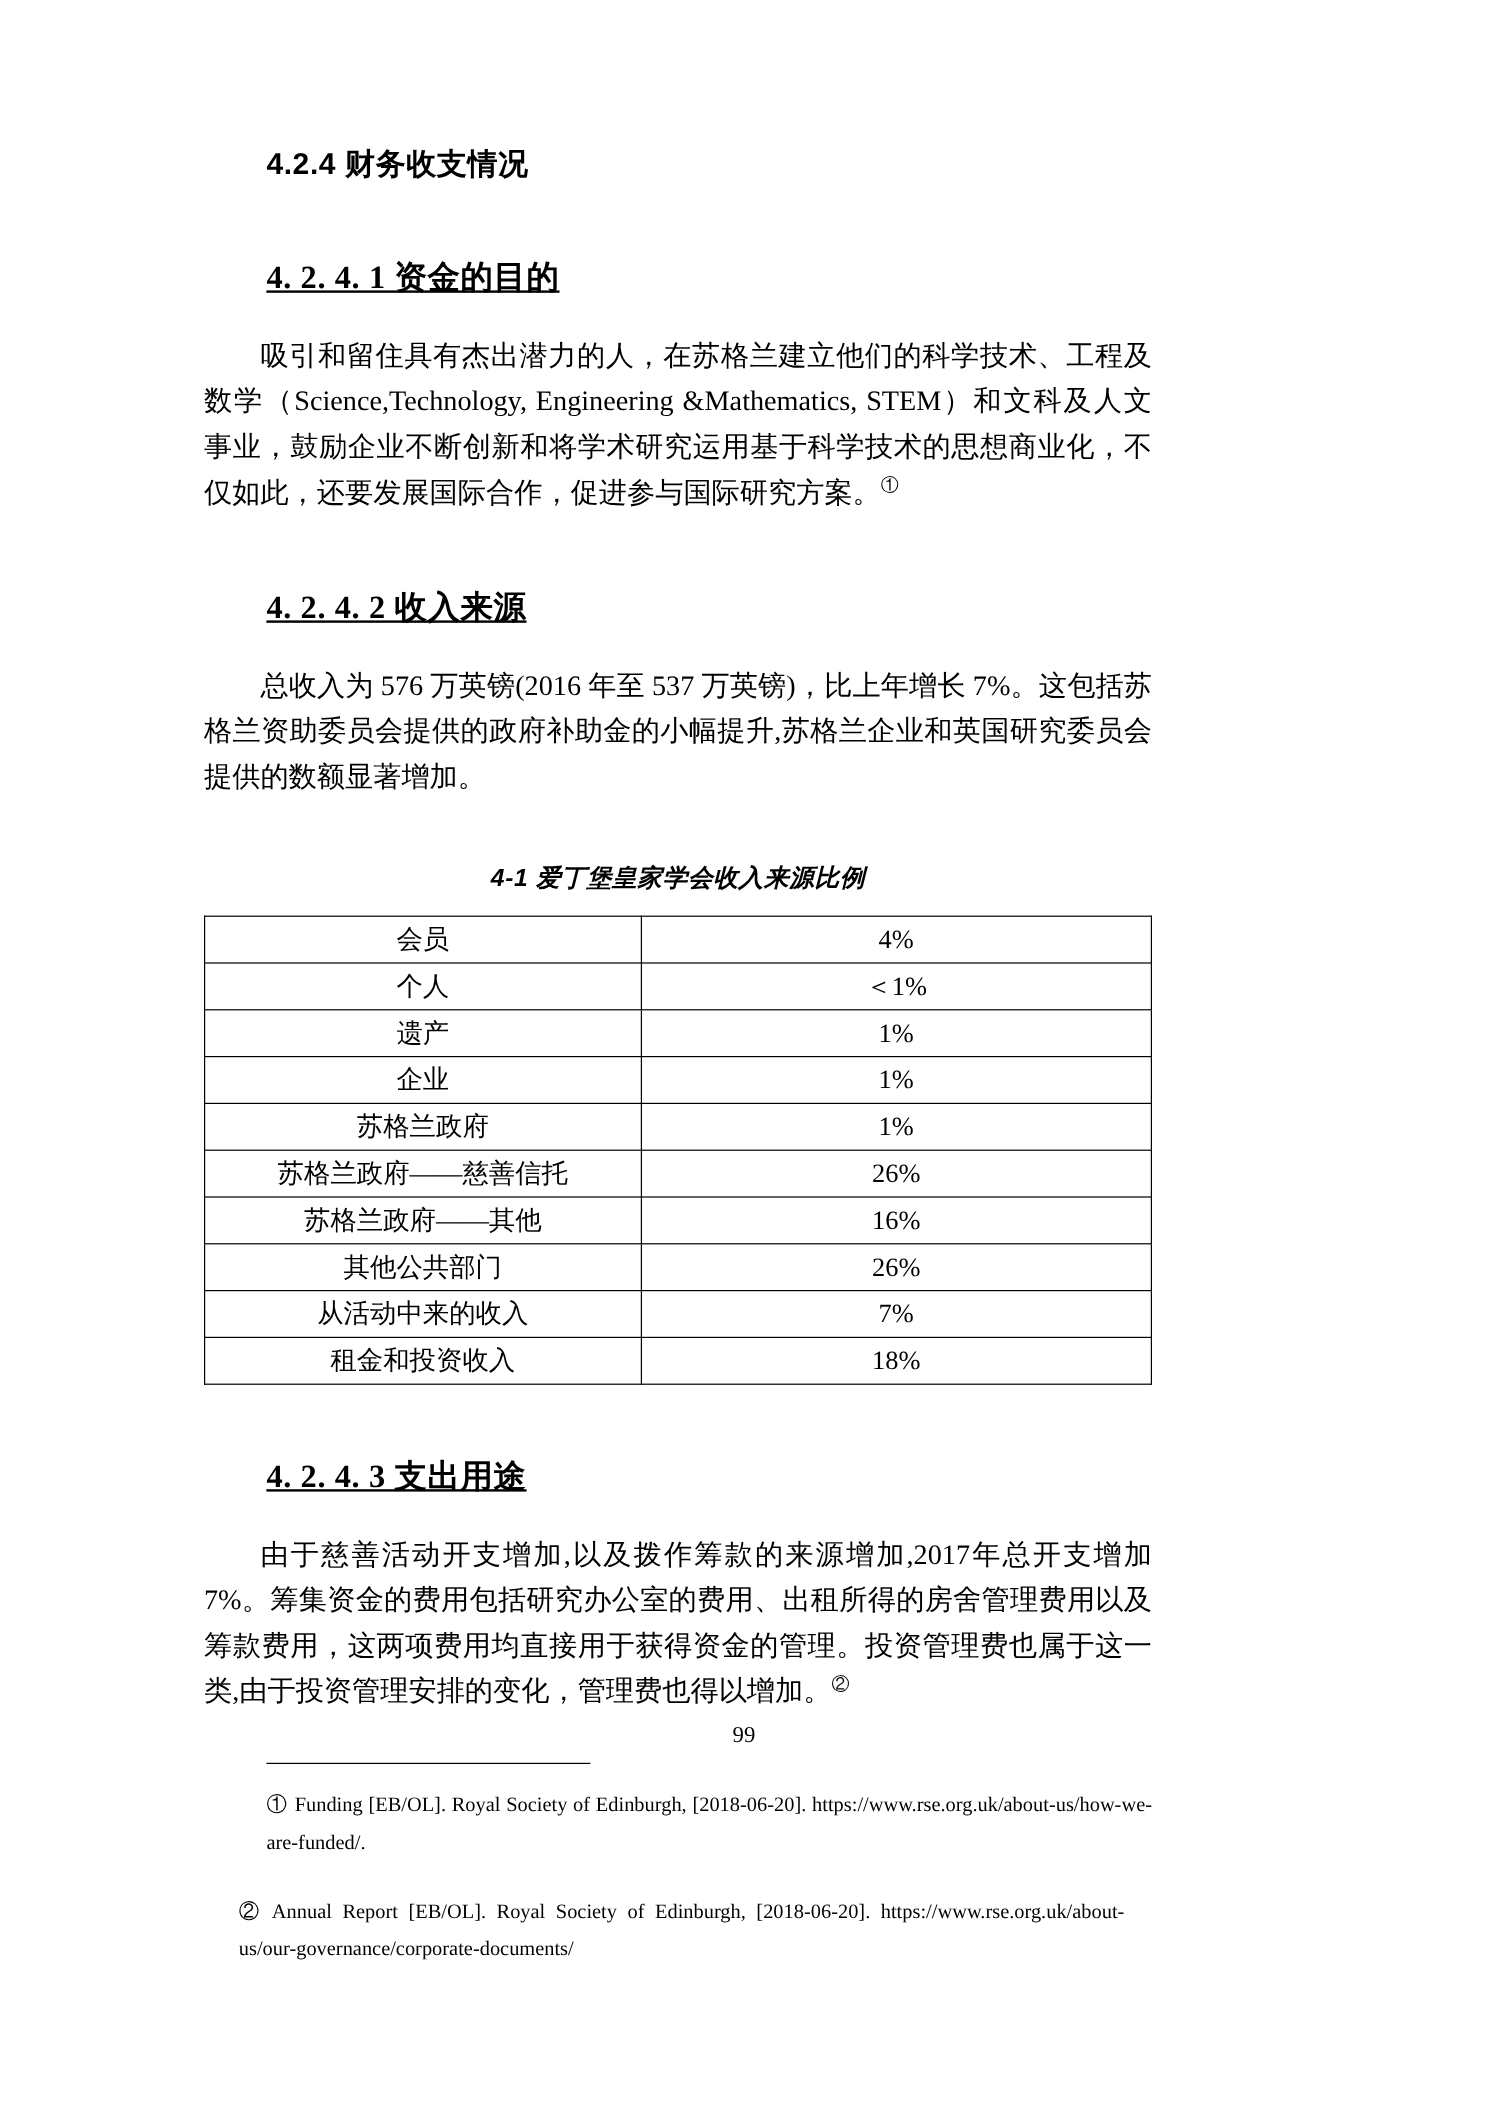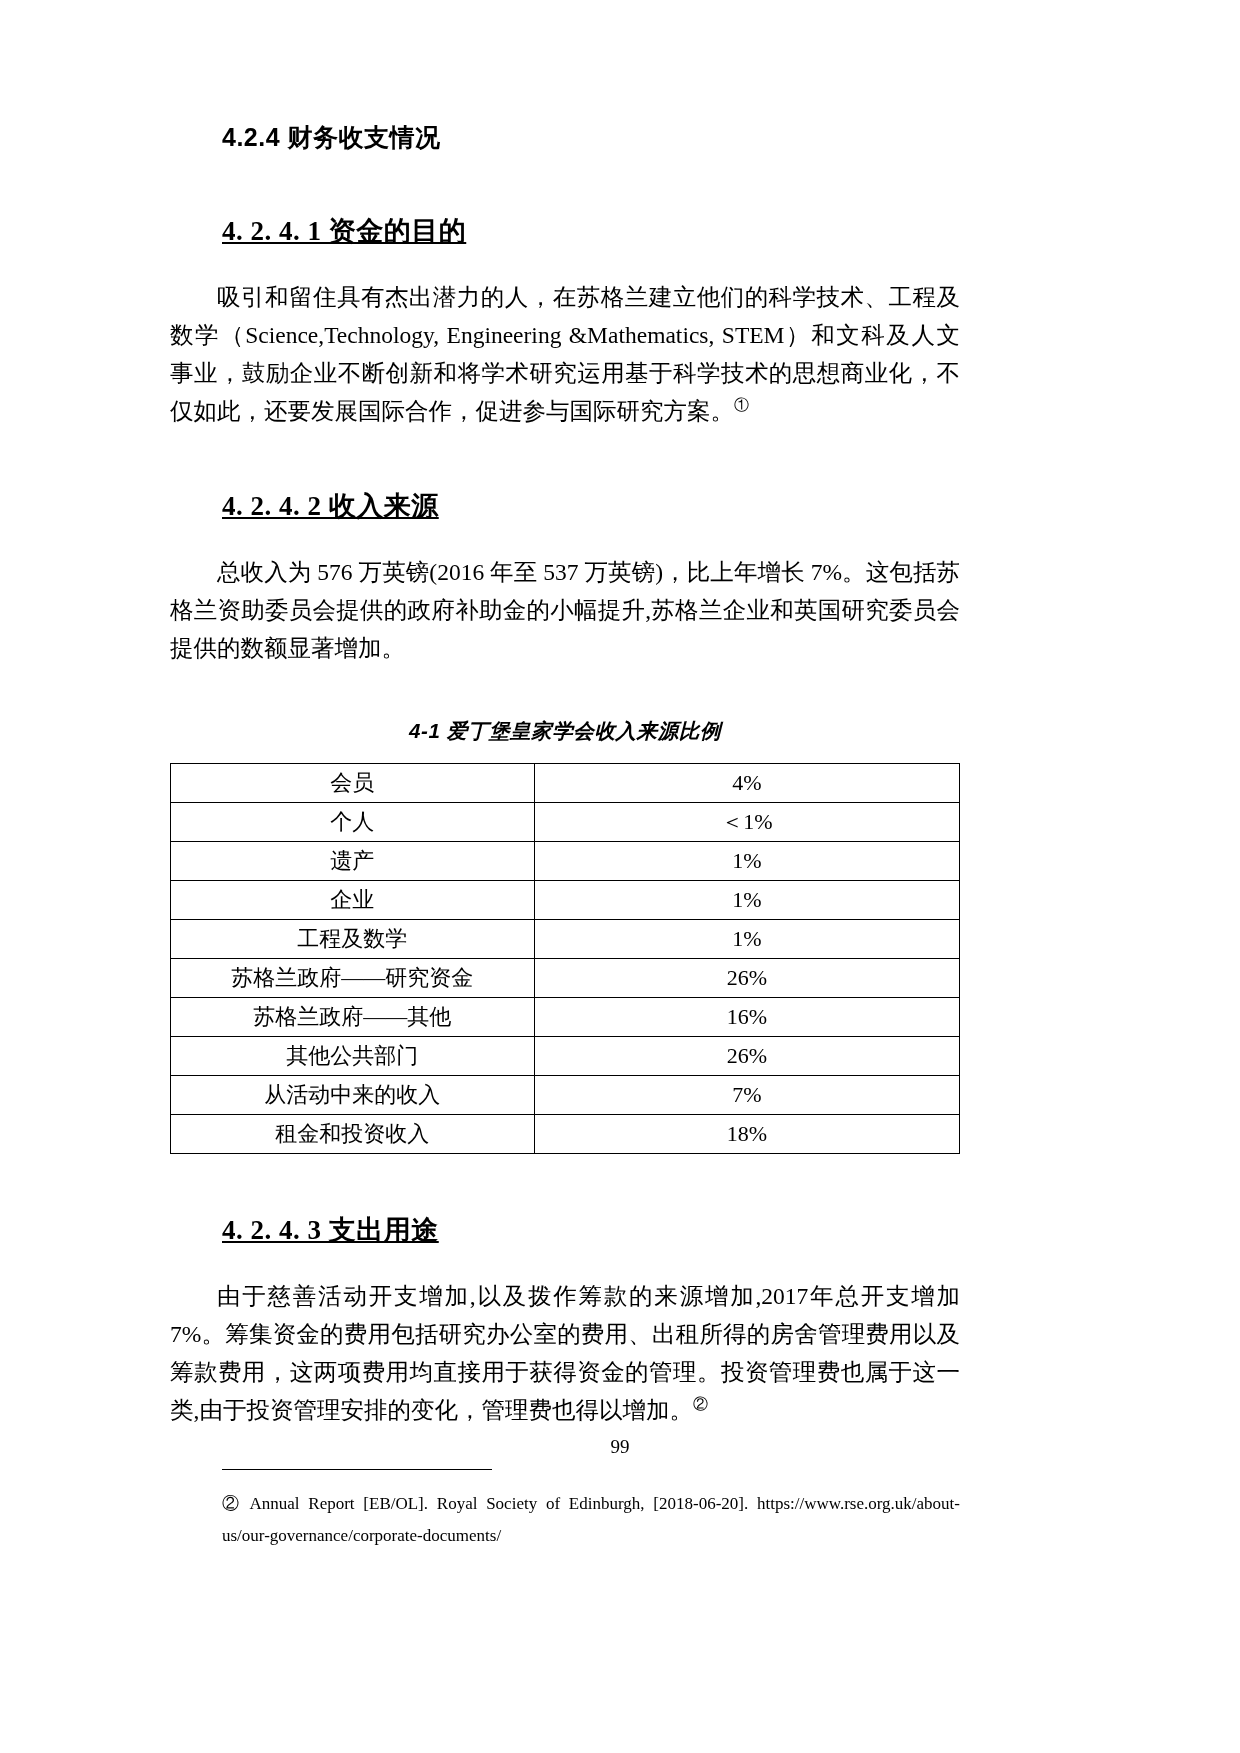--- a/index.html
+++ b/index.html
@@ -147,25 +147,25 @@
         </tr>
         <tr>
           <td class="label-cell">遗产</td>
           <td class="value-cell">1%</td>
         </tr>
         <tr>
           <td class="label-cell">企业</td>
           <td class="value-cell">1%</td>
         </tr>
         <tr>
-          <td class="label-cell">工程及数学</td>
+          <td class="label-cell">苏格兰政府</td>
           <td class="value-cell">1%</td>
         </tr>
         <tr>
-          <td class="label-cell">苏格兰政府——研究资金</td>
+          <td class="label-cell">苏格兰政府——慈善信托</td>
           <td class="value-cell">26%</td>
         </tr>
         <tr>
           <td class="label-cell">苏格兰政府——其他</td>
           <td class="value-cell">16%</td>
         </tr>
         <tr>
           <td class="label-cell">其他公共部门</td>
           <td class="value-cell">26%</td>
         </tr>
@@ -178,20 +178,23 @@
           <td class="value-cell">18%</td>
         </tr>
       </tbody>
     </table>
 
     <h3 class="heading-2">4. 2. 4. 3  支出用途</h3>
     <p class="body-text"><span>由于慈善活动开支增加,以及拨作筹款的来源增加,2017年总开支增加7%。筹集资金的费用包括研究办公室的费用、出租所得的房舍管理费用以及筹款费用，这两项费用均直接用于获得资金的管理。投资管理费也属于这一类,由于投资管理安排的变化，管理费也得以增加。</span><sup>②</sup></p>
 
     <div class="footnotes">
       <div class="footnote-rule"></div>
+      <div class="footnote">
+        <span class="marker">①</span><span>Funding [EB/OL]. Royal Society of Edinburgh, [2018-06-20]. https://www.rse.org.uk/about-us/how-we-are-funded/.</span>
+      </div>
       <div class="footnote justify-spread">
         <span class="marker">②</span><span>Annual Report [EB/OL]. Royal Society of Edinburgh, [2018-06-20]. https://www.rse.org.uk/about-us/our-governance/corporate-documents/</span>
       </div>
     </div>
 
   </div>
 
   <div class="page-number">99</div>
 </div>
 

